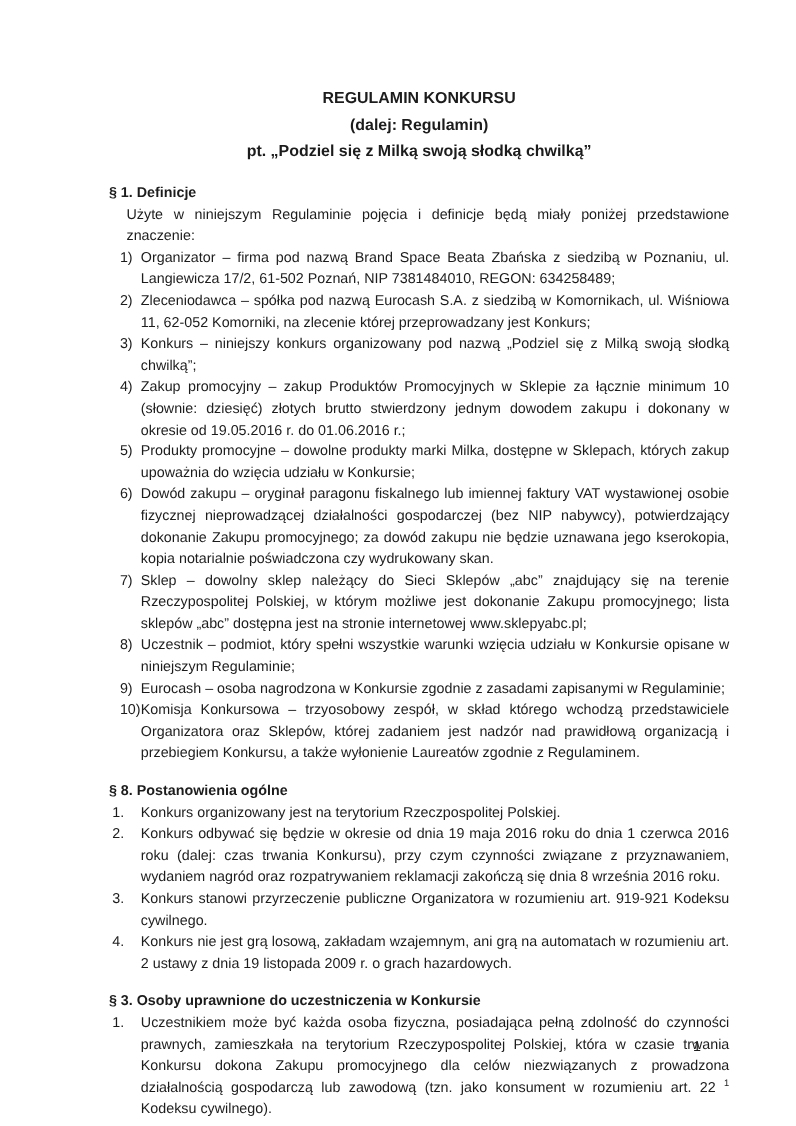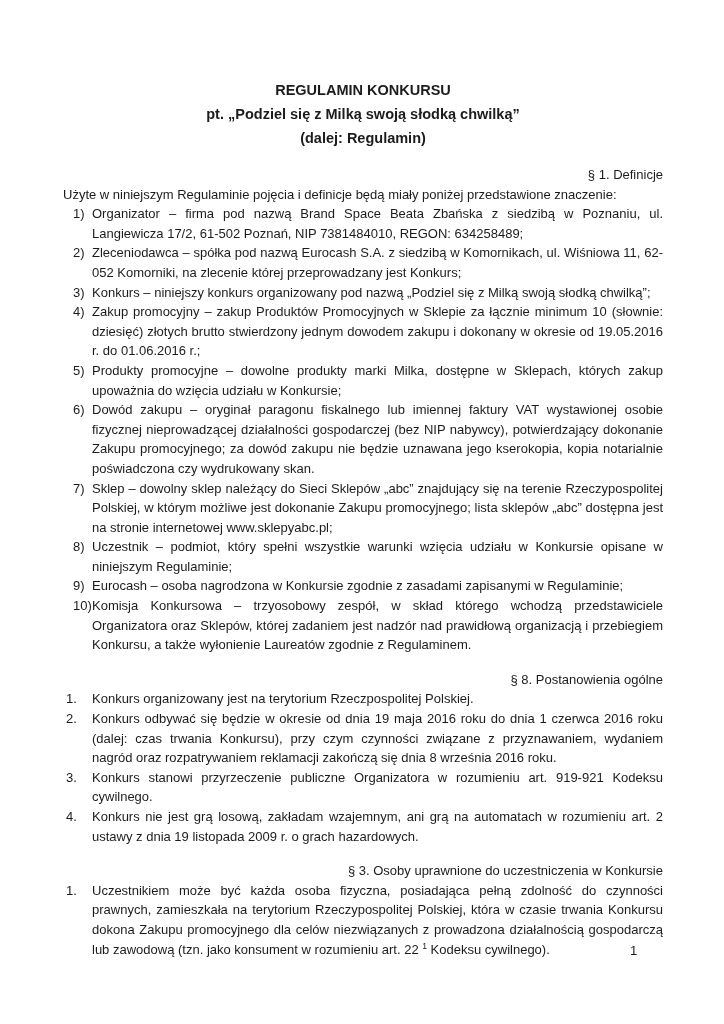--- a/index.html
+++ b/index.html
@@ -10,34 +10,34 @@
   }
   .page {
     position: relative;
     width: 724px; height: 1024px;
     background: #ffffff;
     font-family: "Liberation Sans", sans-serif;
     font-size: 13px;
     line-height: 19.6px;
     color: #1c1c1c;
   }
-  .content { padding: 78px 61px 0 63px; }
+  .content { padding: 78px 61px 0 99px; }
 
   .title-block {
     text-align: center;
     font-weight: 700;
     font-size: 14.5px;
     line-height: 24px;
   }
   .sec-heading {
-    text-align: right;
-    font-weight: 400;
+    text-align: left;
+    font-weight: 700;
     margin-top: 15px;
   }
-  .intro { text-align: justify; }
+  .intro { text-align: justify; margin-left: 16px; }
 
   .li {
     position: relative;
     padding-left: 29px;
     text-align: justify;
   }
   .li .num { position: absolute; left: 10px; top: 0; }
   .li .num.n2 { left: 3px; }
   b { font-weight: 400; }
   sup { font-size: 8.5px; vertical-align: super; line-height: 0; }
@@ -50,22 +50,22 @@
   }
 </style>
 </head>
 <body>
 
 <div class="page">
   <div class="content">
 
     <div class="title-block">
       <div>REGULAMIN KONKURSU</div>
+      <div>(dalej: Regulamin)</div>
       <div>pt. „Podziel się z Milką swoją słodką chwilką”</div>
-      <div>(dalej: Regulamin)</div>
     </div>
 
     <div class="sec-heading">§ 1. Definicje</div>
     <p class="intro">Użyte w niniejszym Regulaminie pojęcia i definicje będą miały poniżej przedstawione znaczenie:</p>
 
     <p class="li"><span class="num">1)</span><b>Organizator</b><span> – firma pod nazwą Brand Space Beata Zbańska z siedzibą w Poznaniu, ul. Langiewicza 17/2, 61-502 Poznań, NIP 7381484010, REGON: 634258489;</span></p>
     <p class="li"><span class="num">2)</span><b>Zleceniodawca</b><span> – spółka pod nazwą Eurocash S.A. z siedzibą w Komornikach, ul. Wiśniowa 11, 62-052 Komorniki, na zlecenie której przeprowadzany jest Konkurs;</span></p>
     <p class="li"><span class="num">3)</span><b>Konkurs</b><span> – niniejszy konkurs organizowany pod nazwą „Podziel się z Milką swoją słodką chwilką”;</span></p>
     <p class="li"><span class="num">4)</span><b>Zakup promocyjny</b><span> – zakup Produktów Promocyjnych w Sklepie za łącznie minimum 10 (słownie: dziesięć) złotych brutto stwierdzony jednym dowodem zakupu i dokonany w okresie od 19.05.2016 r. do 01.06.2016 r.;</span></p>
     <p class="li"><span class="num">5)</span><b>Produkty promocyjne</b><span> – dowolne produkty marki Milka, dostępne w Sklepach, których zakup upoważnia do wzięcia udziału w Konkursie;</span></p>

